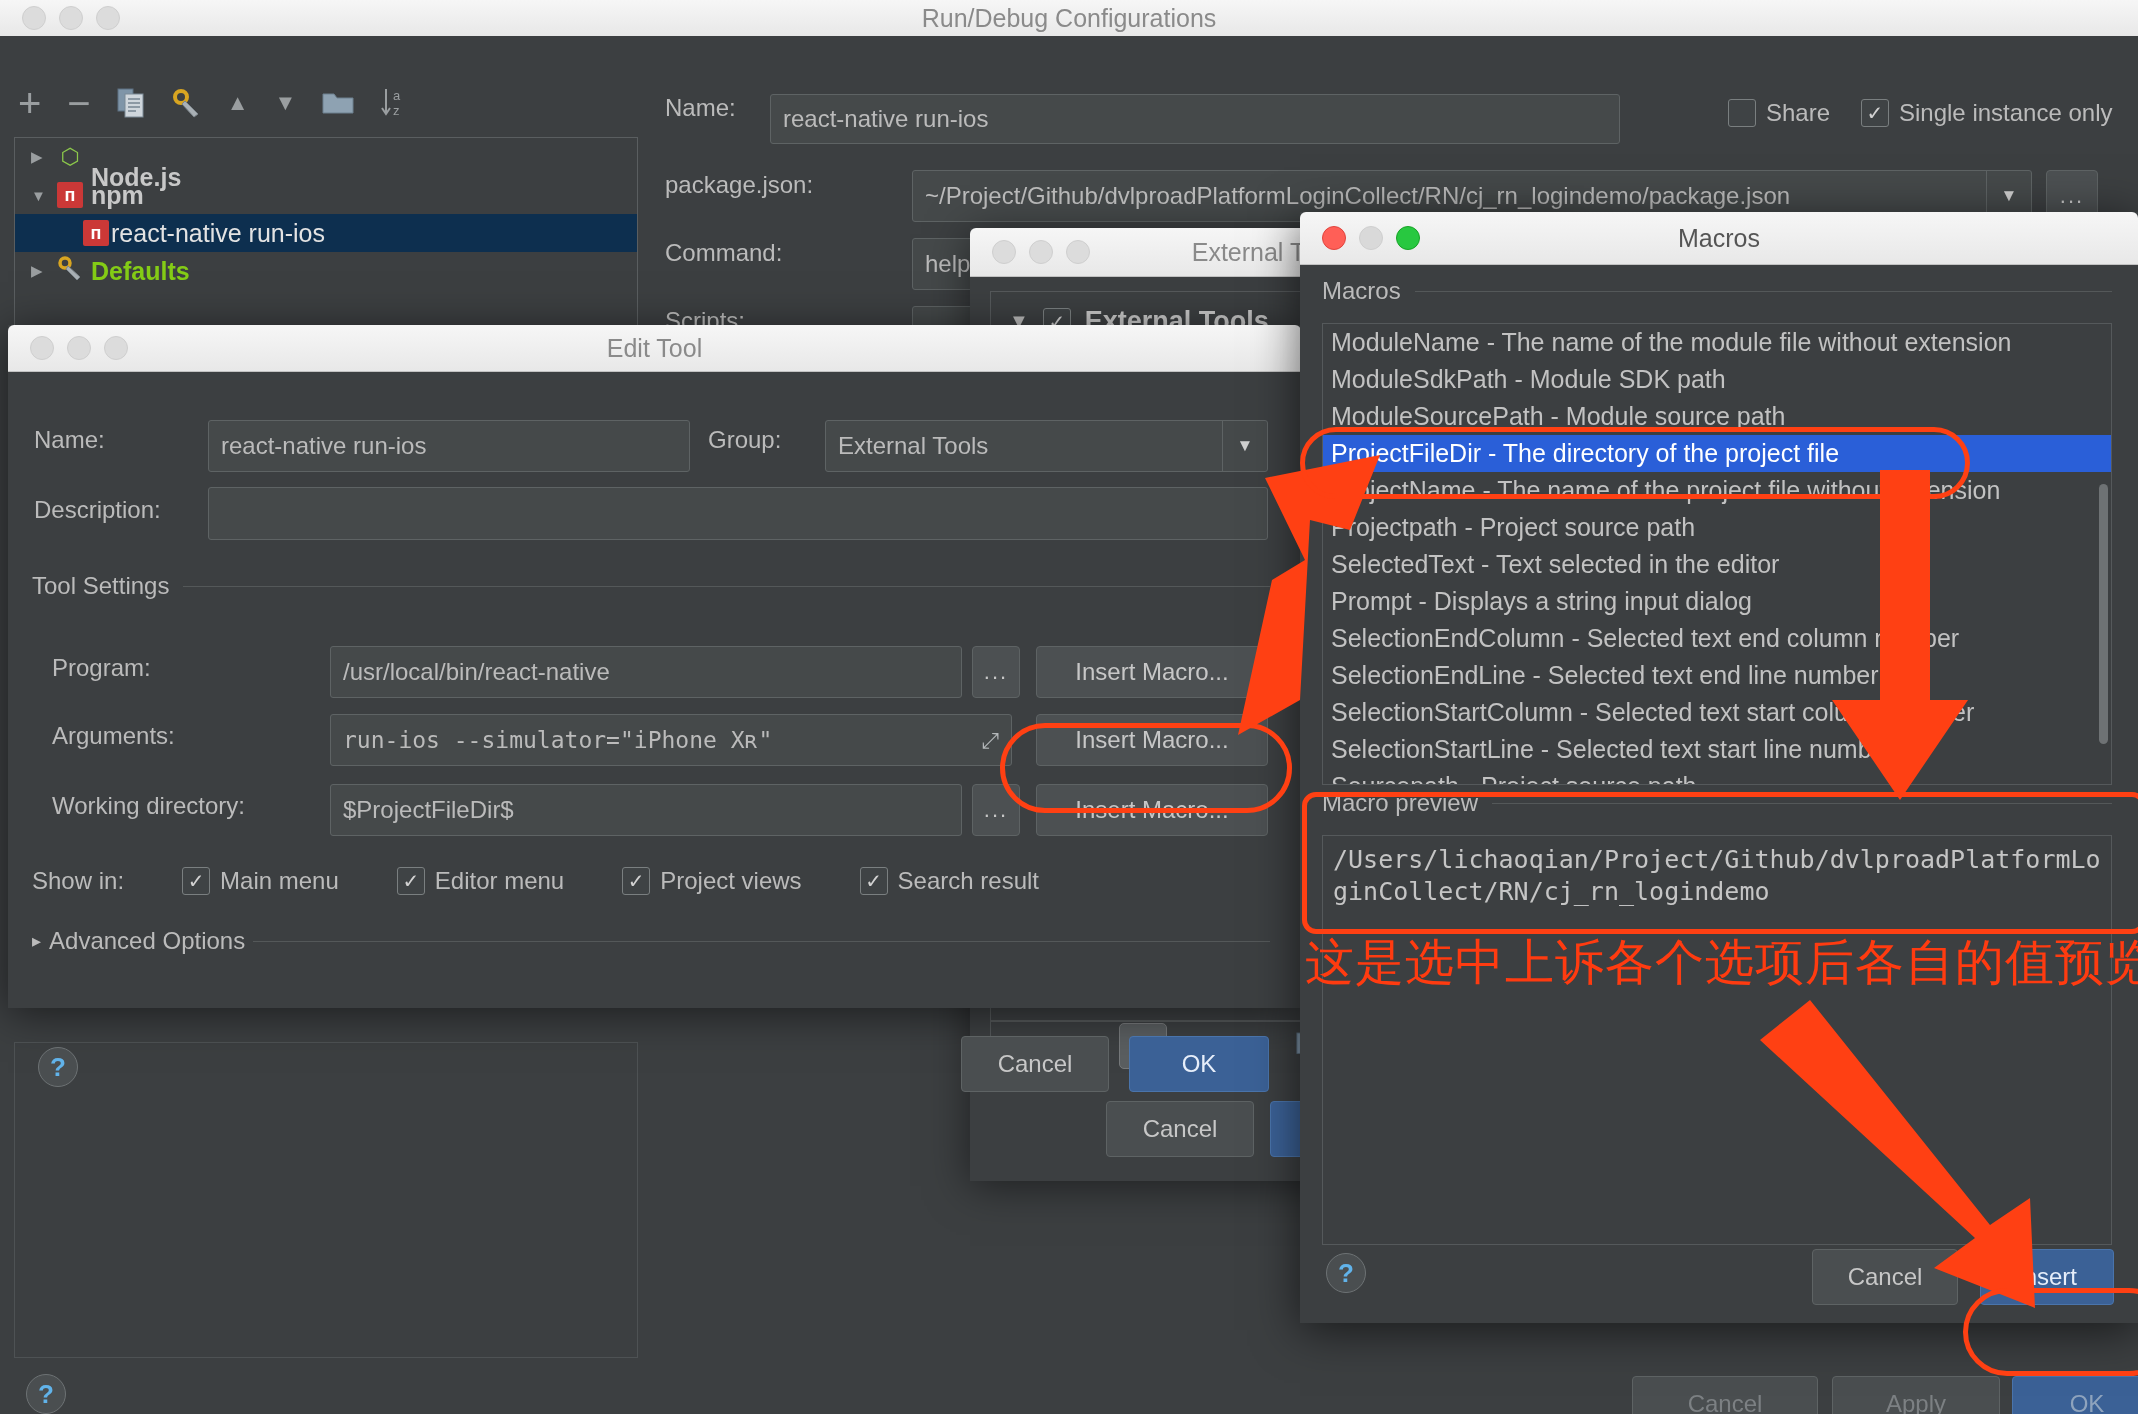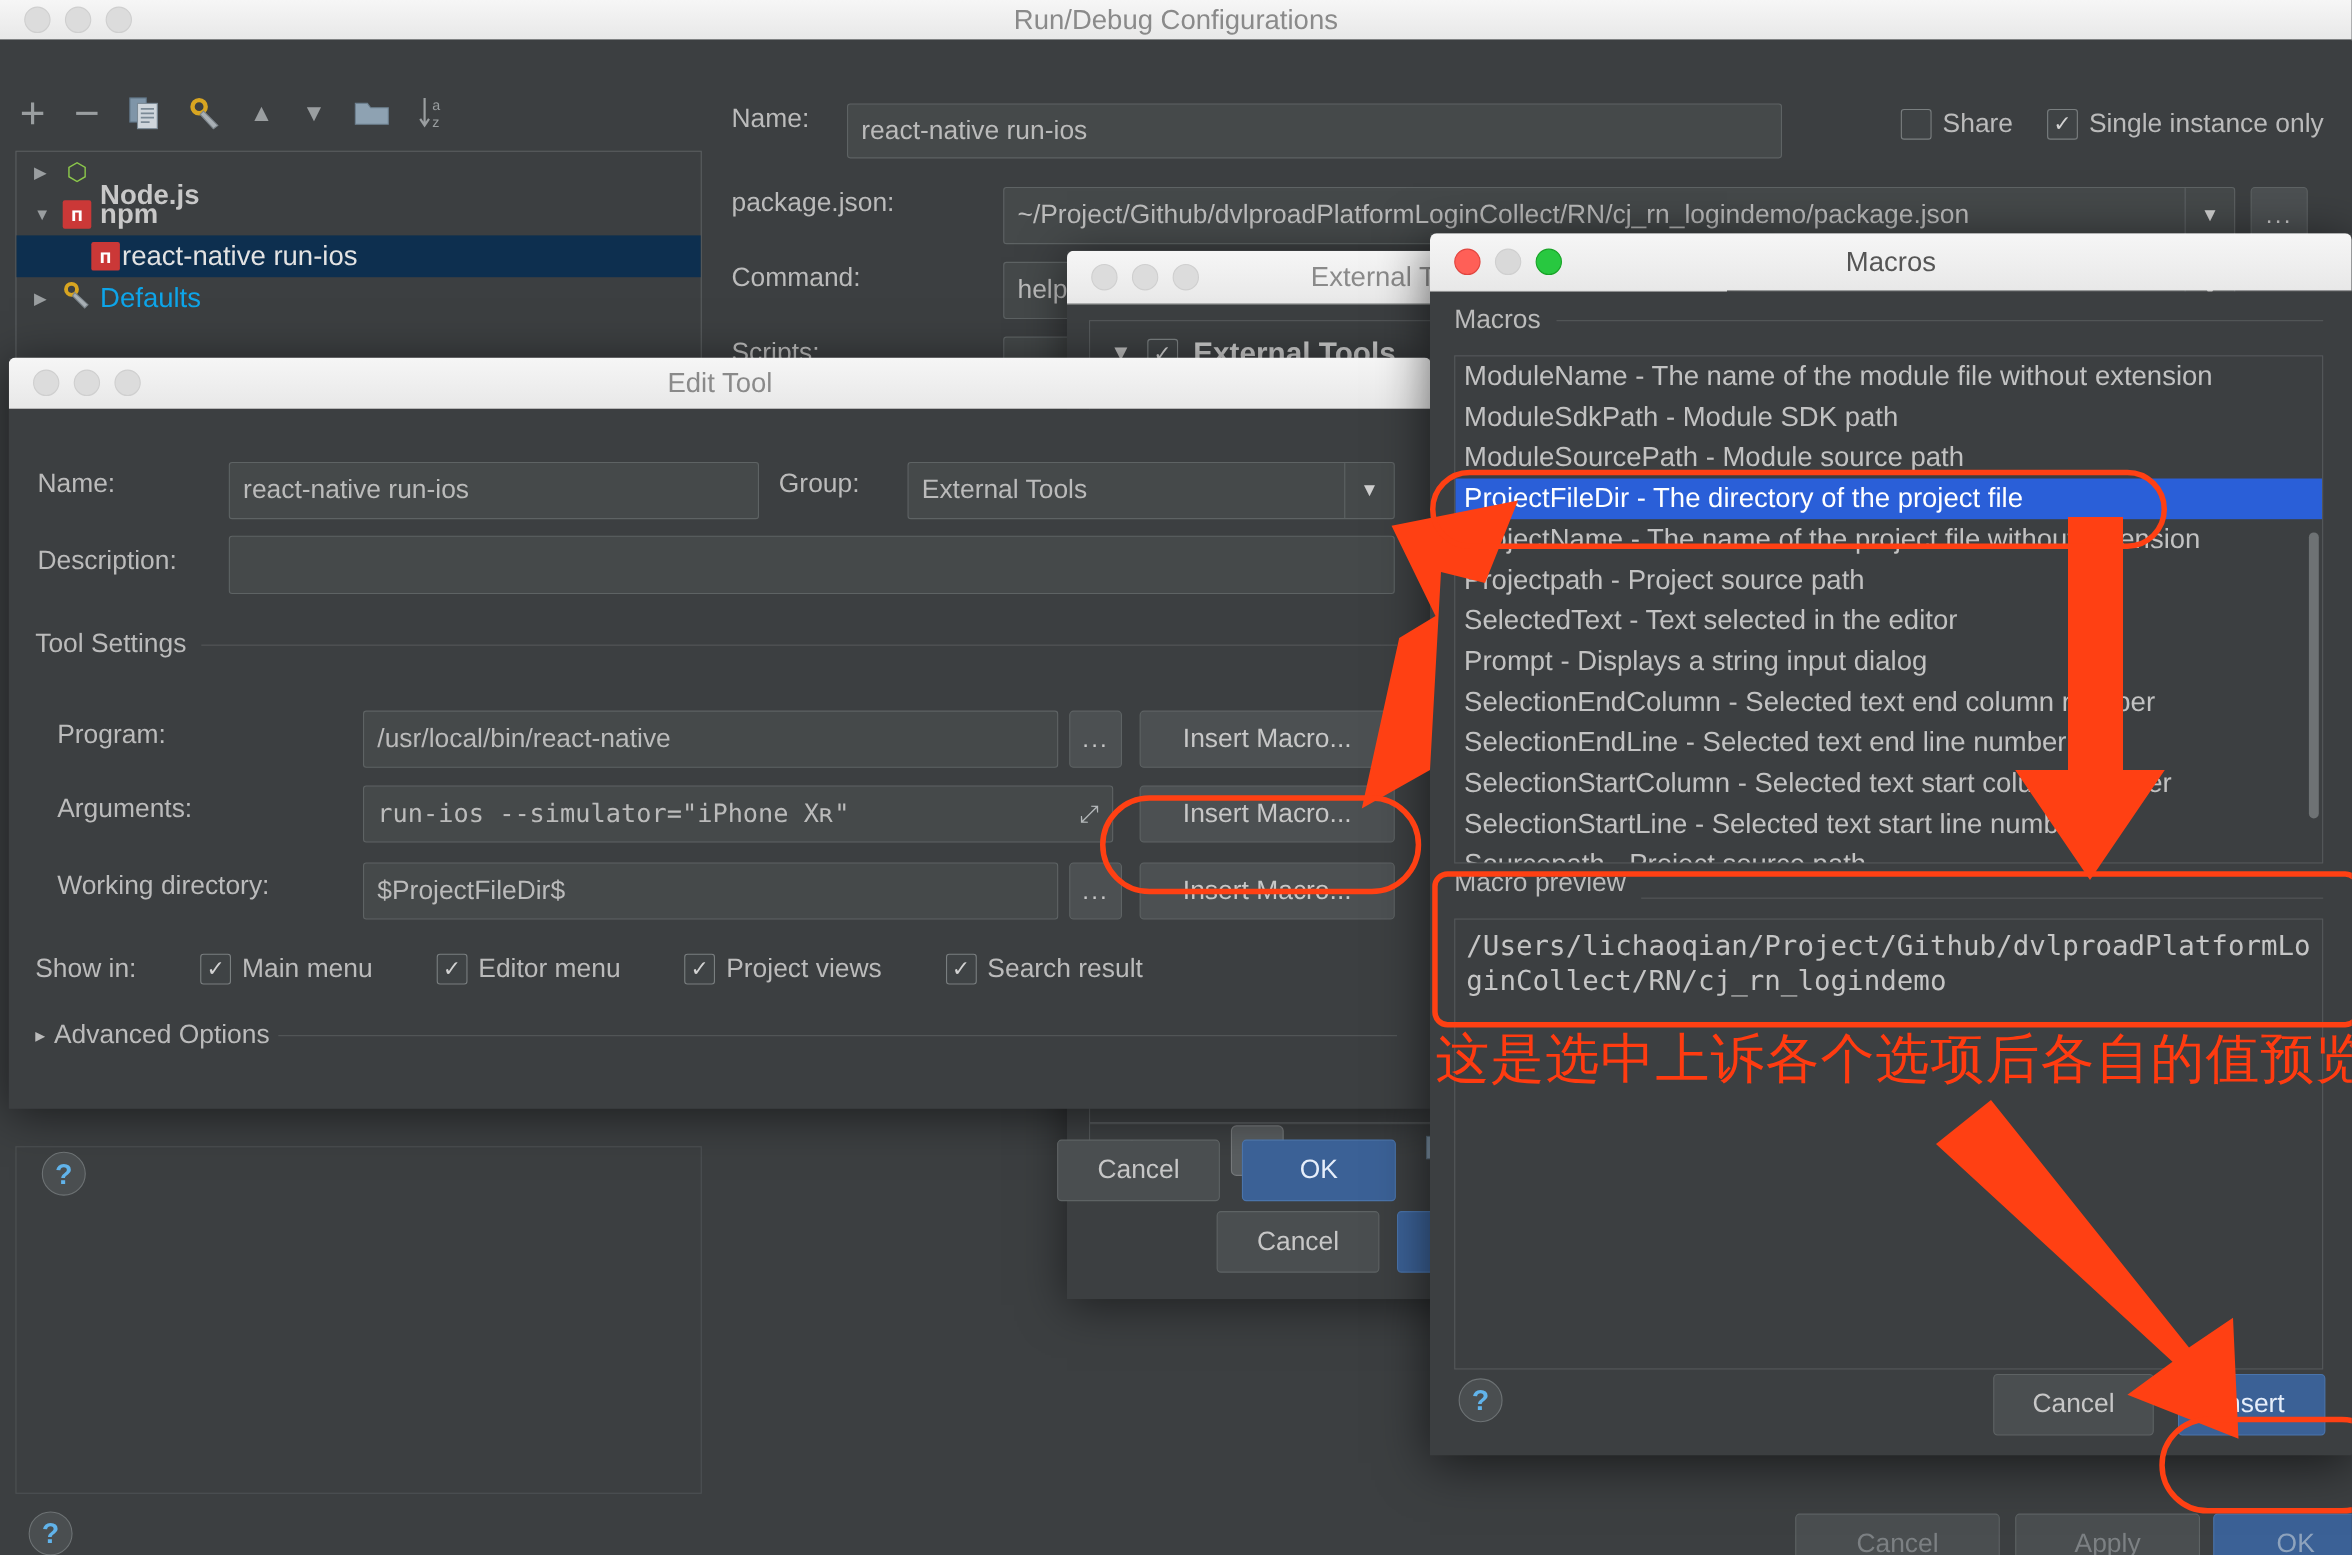--- a/index.html
+++ b/index.html
@@ -201,21 +201,21 @@
       <span style="color:#e3e3e3;margin-left:-6px;">react-native run-ios</span>
     </div>
     <div class="trow">
       <span class="tri">▶</span>
       <span class="wrench-ic">
         <svg width="26" height="26" viewBox="0 0 26 26">
             <circle cx="8" cy="8" r="5" fill="none" stroke="#d8a521" stroke-width="3.5"></circle>
             <path d="M11 11 L23 22 L20 25 L9 14 Z" fill="#a9b0b5" stroke="#7d868c"></path>
           </svg>
       </span>
-      <span style="font-weight:normal;color:#0ea5e9;">Defaults</span>
+      <span style="font-weight:bold;color:#84cc16;">Defaults</span>
     </div>
   </div>
 
   <div class="abs" id="treebig"></div>
 
   <div class="abs" style="left:665px;top:58px;width:100px;">Name:</div>
   <div class="abs field" style="left:770px;top:58px;width:850px;height:50px;">react-native run-ios</div>
 
   <div class="abs cbrow" style="left:1692px;top:63px;">
     <span class="cb"></span>
@@ -406,21 +406,21 @@
       <div class="mrow">SelectedText - Text selected in the editor</div>
       <div class="mrow">Prompt - Displays a string input dialog</div>
       <div class="mrow">SelectionEndColumn - Selected text end column number</div>
       <div class="mrow">SelectionEndLine - Selected text end line number</div>
       <div class="mrow">SelectionStartColumn - Selected text start column number</div>
       <div class="mrow">SelectionStartLine - Selected text start line number</div>
       <div class="mrow">Sourcepath - Project source path</div>
       <div id="mscroll"></div>
     </div>
 
-    <div class="abs sect" style="left:22px;top:524px;width:790px;align-items:flex-end;">
+    <div class="abs sect" style="left:22px;top:524px;width:790px;">
       <span>Macro preview</span>
       <span class="ln"></span>
     </div>
     <div id="mprev">/Users/lichaoqian/Project/Github/dvlproadPlatformLoginCollect/RN/cj_rn_logindemo</div>
 
     <div class="abs help" style="left:26px;top:988px;">?</div>
     <div class="abs btn ghost" style="left:512px;top:984px;width:146px;height:56px;">Cancel</div>
     <div class="abs btn primary" style="left:680px;top:984px;width:134px;height:56px;">Insert</div>
   </div>
 </div>

